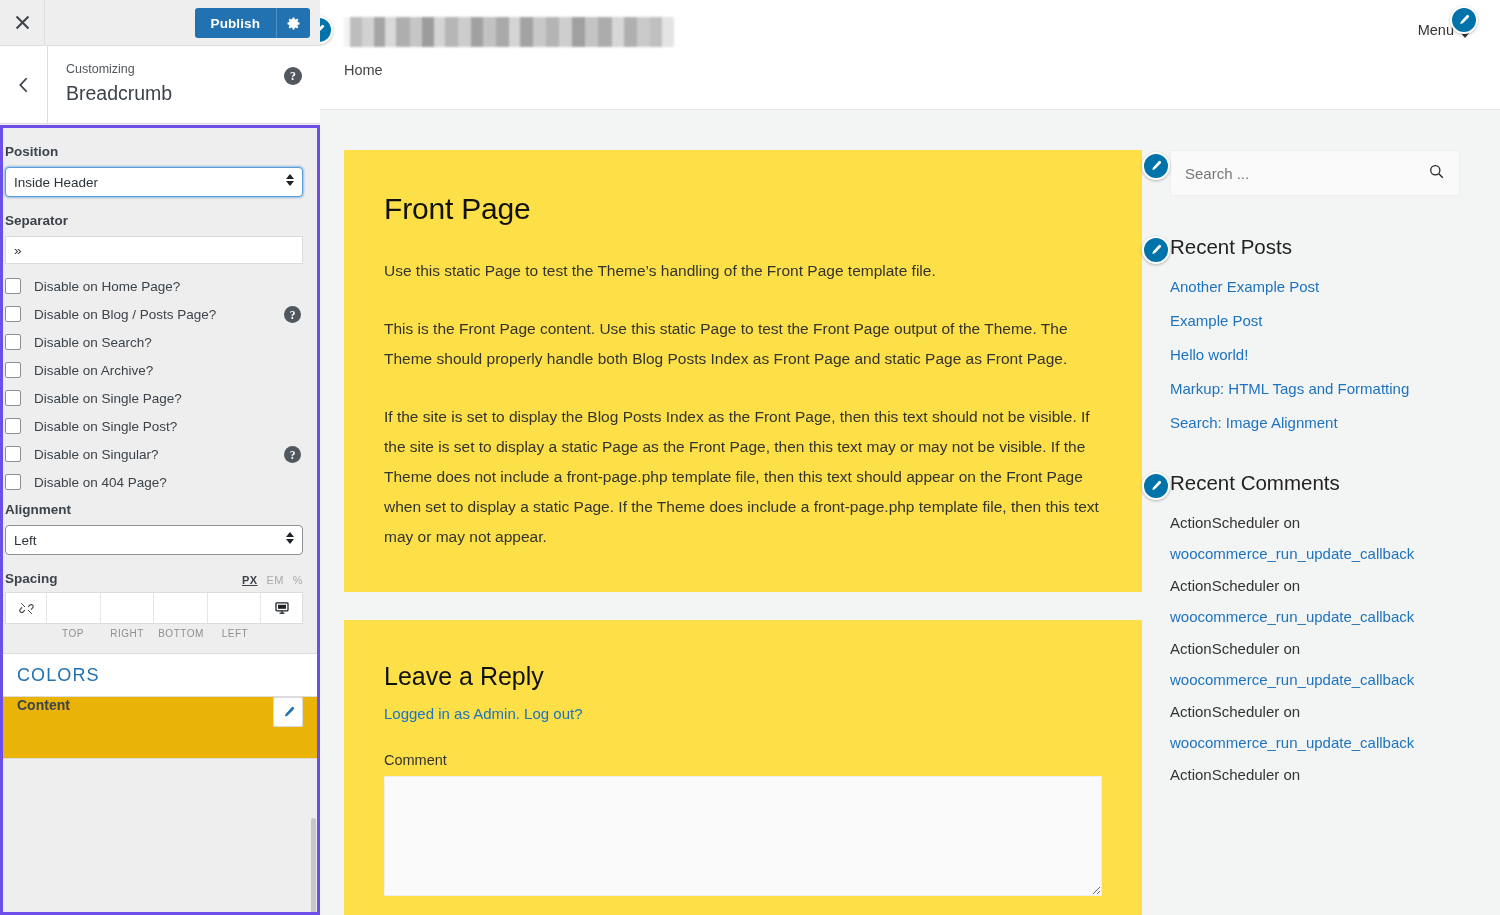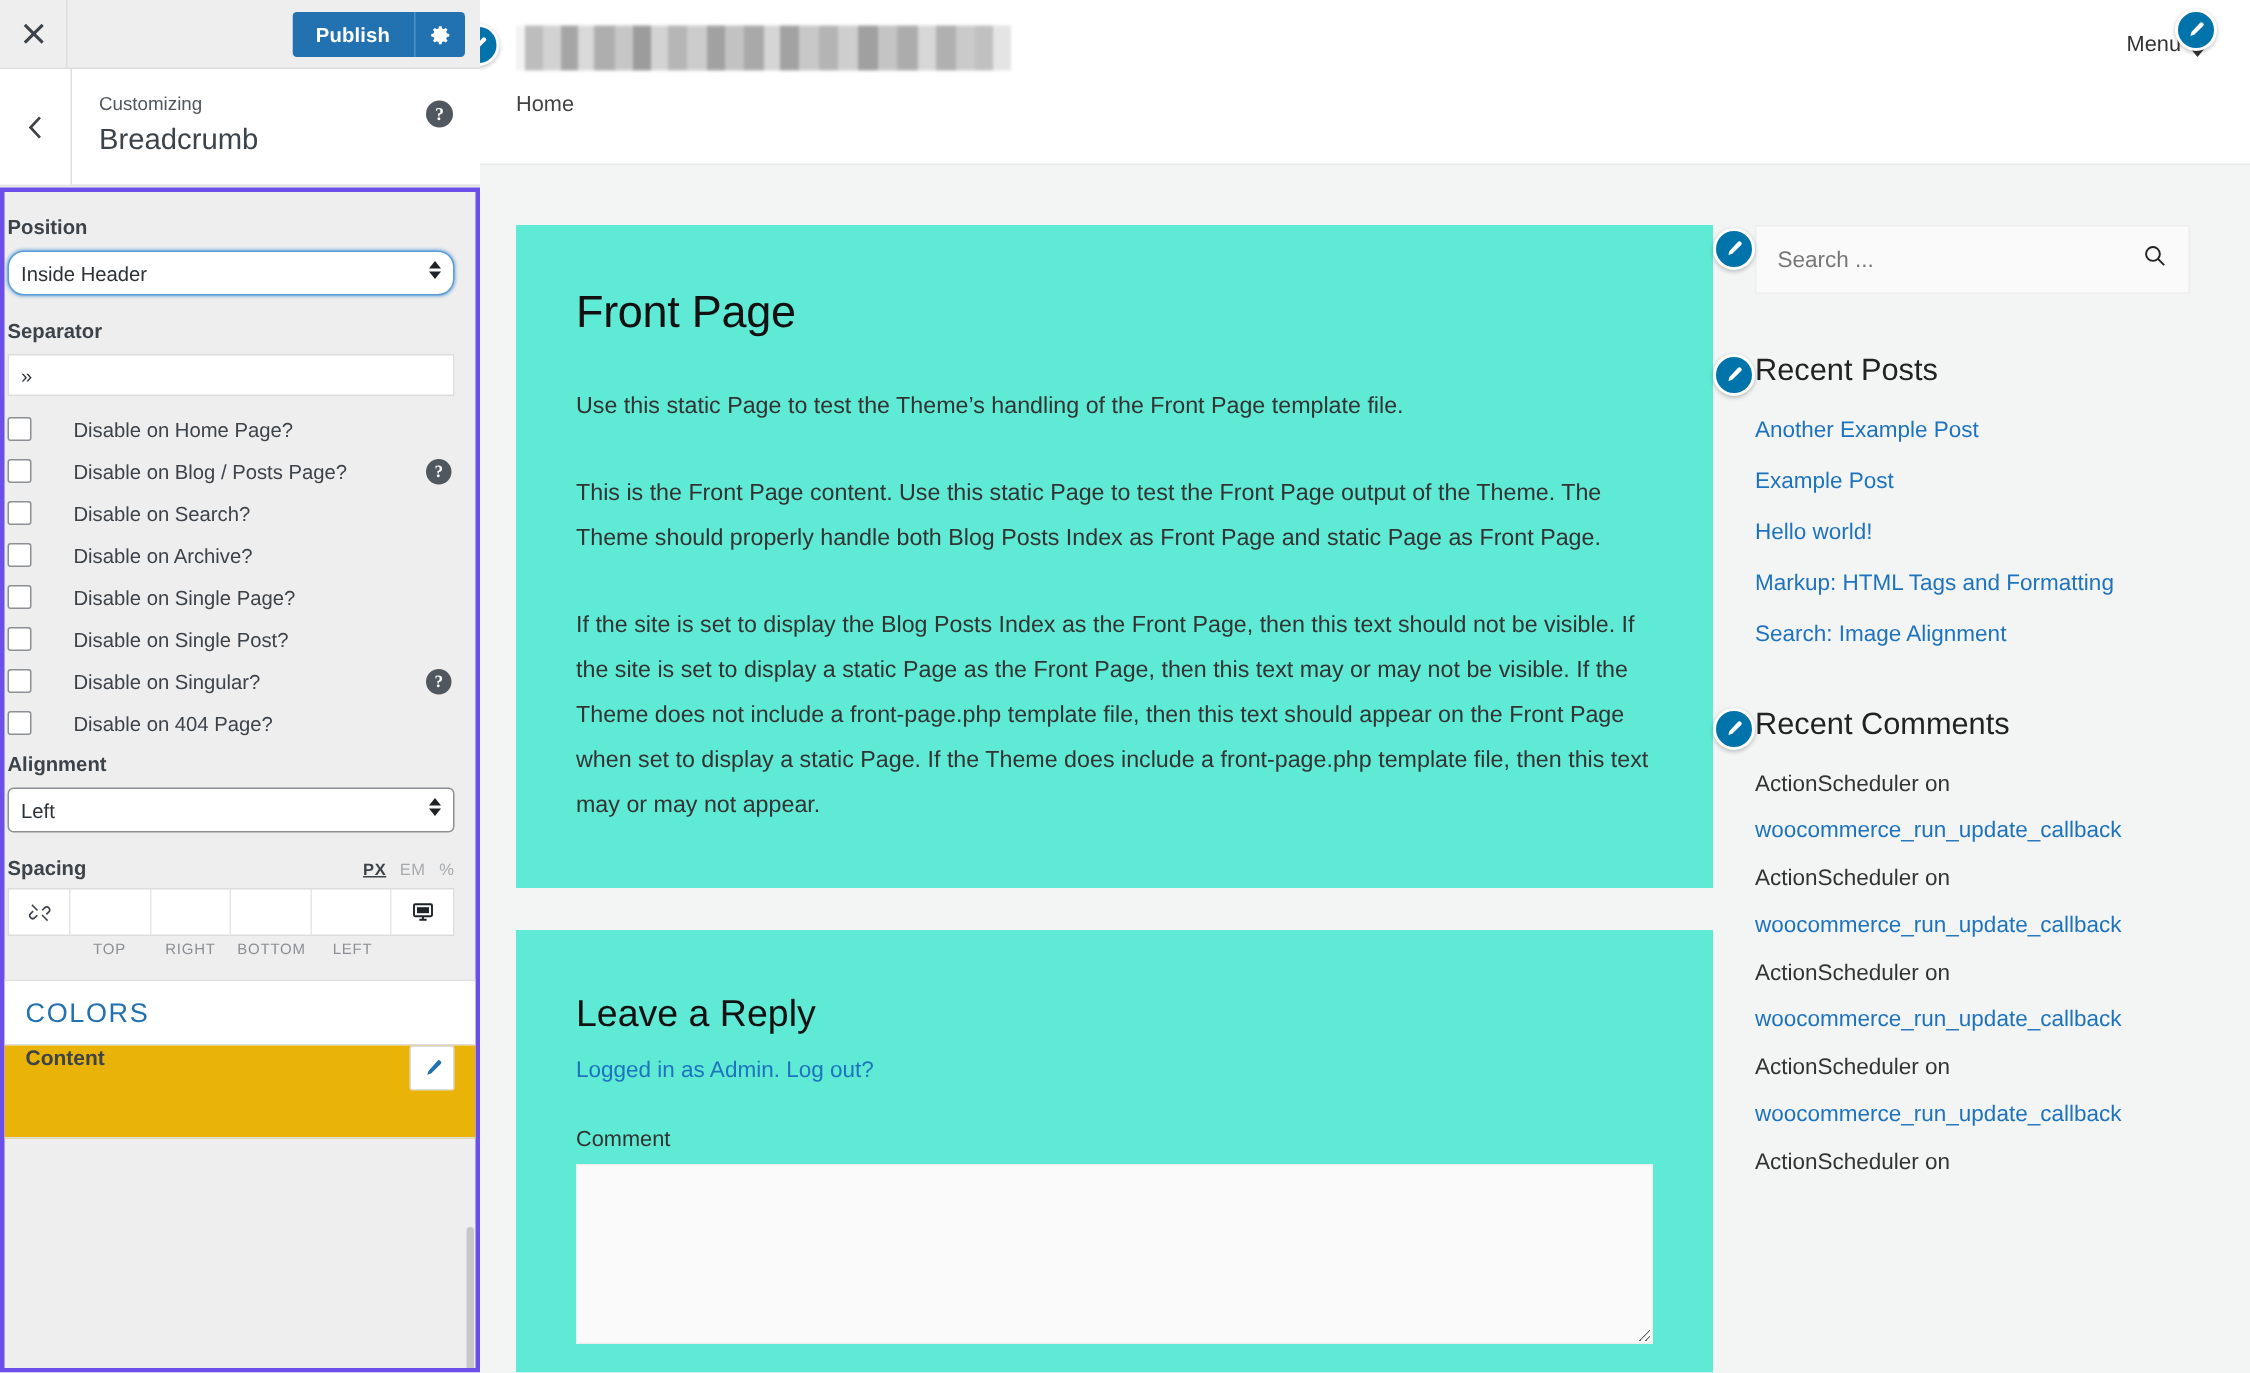--- a/index.html
+++ b/index.html
@@ -65,40 +65,40 @@
   .cz-pad { padding: 16px 14px 0 2px; }
 
   .ctrl-label { font-size: 13.5px; font-weight: bold; color: #3c434a; margin-bottom: 8px; display:block; }
 
   .sel-wrap { position: relative; margin-bottom: 16px; }
   select.cz-select {
     width: 100%; height: 30px; padding: 0 26px 0 8px; font-size: 13.5px; color: #2c3338;
     border: 1px solid #8c8f94; border-radius: 4px; background: #fff; appearance: none;
     font-family: "Liberation Sans", sans-serif; cursor: pointer;
   }
-  select.cz-select.focused { border-color: #5b9dd9; box-shadow: 0 0 2px 1px rgba(79,148,212,.55); border-radius: 11px; }
+  select.cz-select.focused { border-color: #5b9dd9; box-shadow: 0 0 2px 1px rgba(79,148,212,.55); }
   .sel-arrows {
     position: absolute; right: 9px; top: 7px; pointer-events: none;
     display: flex; flex-direction: column; gap: 2px; align-items: center;
   }
   .tri-up { width:0;height:0;border-left:4px solid transparent;border-right:4px solid transparent;border-bottom:5px solid #1d2327; }
   .tri-dn { width:0;height:0;border-left:4px solid transparent;border-right:4px solid transparent;border-top:5px solid #1d2327; }
 
   input.cz-text {
     width: 100%; height: 28px; padding: 0 8px; font-size: 13.5px; color: #2c3338;
     border: 1px solid #dcdcde; background: #fff; font-family: "Liberation Sans", sans-serif;
     margin-bottom: 14px;
   }
 
   .cb-row { display: flex; align-items: center; margin-bottom: 12px; position: relative; }
   .cb-box {
     width: 16px; height: 16px; border: 1px solid #8c8f94; background: #fff; border-radius: 2px;
     flex: 0 0 16px; cursor: pointer;
   }
-  .cb-label { font-size: 13.5px; color: #3c434a; margin-left: 28px; cursor: pointer; }
+  .cb-label { font-size: 13.5px; color: #3c434a; margin-left: 13px; cursor: pointer; }
   .cb-help {
     position: absolute; right: 2px; top: 0px; width: 17px; height: 17px; border-radius: 50%;
     background: #50575e; color: #fff; font-size: 11.5px; font-weight: bold; display: flex;
     align-items: center; justify-content: center; cursor: pointer; font-family: "Liberation Serif", serif;
   }
 
   .spacing-head { display: flex; align-items: flex-end; justify-content: space-between; margin-bottom: 6px; }
   .units { display: flex; gap: 9px; font-size: 11px; }
   .unit { color: #a7aaad; cursor: pointer; letter-spacing: .4px; }
   .unit.active { color: #3c434a; text-decoration: underline; font-weight: 600; }
@@ -176,21 +176,21 @@
     width: 28px; height: 28px; border-radius: 50%; background: #0073aa;
     border: 2px solid #fff; box-shadow: 0 1px 3px rgba(0,0,0,.25);
     display: flex; align-items: center; justify-content: center; cursor: pointer; z-index: 30;
   }
   .shortcut svg { width: 14px; height: 14px; fill: #fff; }
 
   .hdr-left-shortcut { position: absolute; left: -15px; top: 16px; }
 
   .pv-body { display: flex; padding: 40px 24px 0 24px; gap: 28px; }
   .pv-main { flex: 1; max-width: 798px; }
-  .pv-card { background: #5eead4; padding: 42px 40px 40px 40px; margin-bottom: 28px; }
+  .pv-card { background: #fde047; padding: 42px 40px 40px 40px; margin-bottom: 28px; }
   .pv-h1 { font-size: 30px; font-weight: 400; color: #111; margin-bottom: 30px; letter-spacing: -.2px; }
   .pv-p { font-size: 15.5px; line-height: 30px; color: #333; margin-bottom: 28px; }
   .pv-p:last-child { margin-bottom: 0; }
   .pv-h2 { font-size: 25px; font-weight: 400; color: #111; margin-bottom: 14px; }
   .pv-link { color: #1e73be; text-decoration: none; font-size: 15px; }
   .pv-loggedin { font-size: 15px; color: #1e73be; margin-bottom: 30px; }
   .pv-field-label { font-size: 14.5px; color: #333; margin-bottom: 8px; }
   .pv-textarea {
     width: 100%; height: 120px; background: #fafafa; border: 1px solid #eee;
     font-family: "Liberation Sans", sans-serif;

